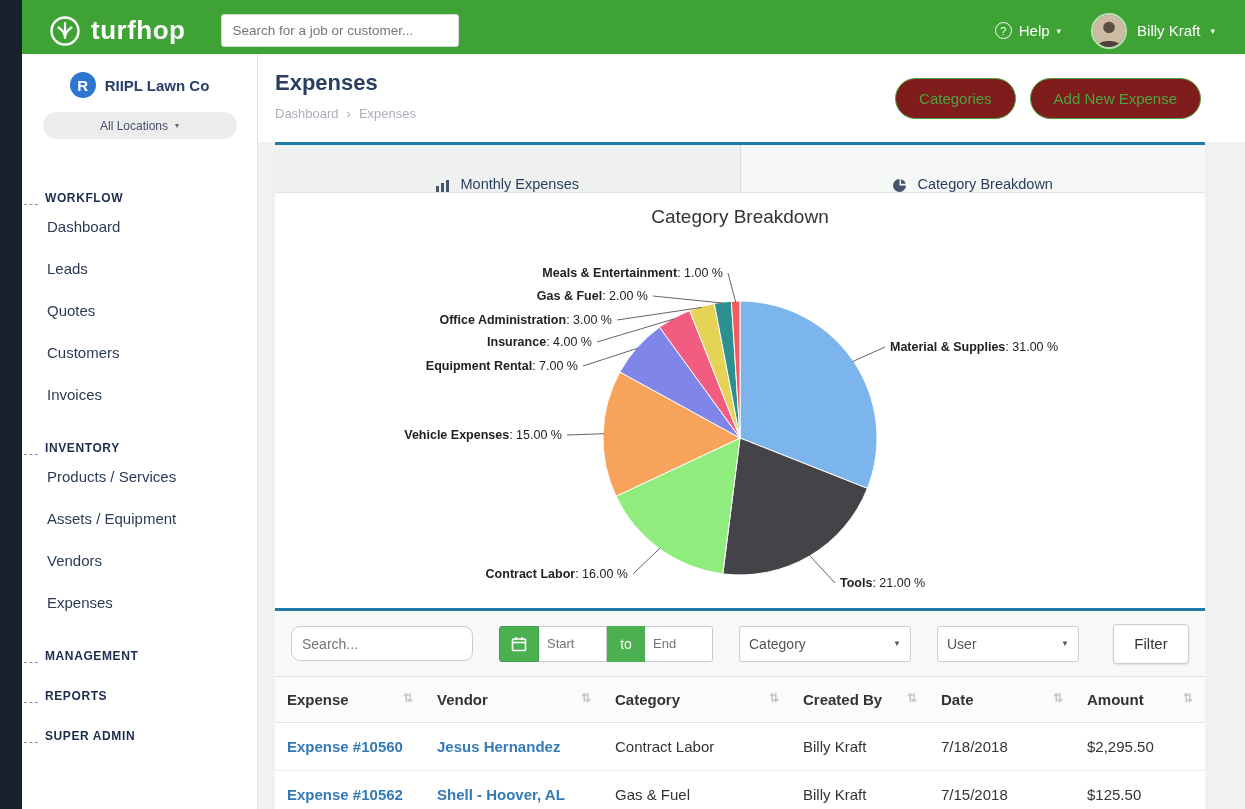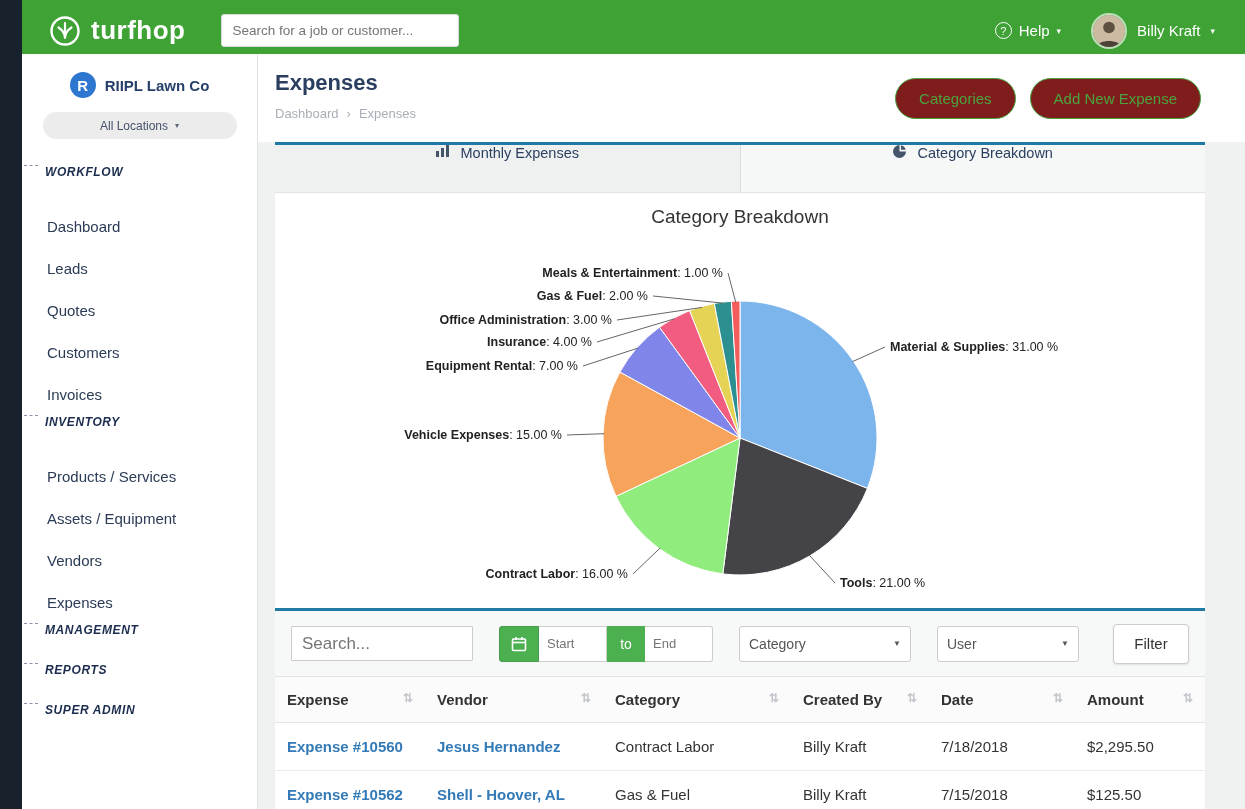--- a/index.html
+++ b/index.html
@@ -23,46 +23,46 @@
 
   
   .body-row { flex:1; display:flex; min-height:0; }
   .sidebar { flex:0 0 236px; background:#fff; border-right:1px solid #e2e2e2; padding-top:18px; overflow:hidden; }
   .company { display:flex; align-items:center; justify-content:center; gap:9px; }
   .company-badge { width:26px; height:26px; border-radius:50%; background:#2e77d0; color:#fff; font-weight:bold; font-size:15px; display:flex; align-items:center; justify-content:center; }
   .company-name { font-size:15px; font-weight:bold; color:#27406b; }
   .location-pill { margin:14px auto 0; width:194px; height:27px; background:#ececec; border-radius:14px; display:flex; align-items:center; justify-content:center; gap:7px; font-size:12px; color:#44506b; cursor:pointer; }
   .caret-g { font-size:8px; color:#5a6578; }
   .nav { margin-top:26px; }
-  .nav-section-header { display:flex; align-items:flex-start; height:40px; padding-left:2px; cursor:pointer;font-style:italic; }
+  .nav-section-header { display:flex; align-items:flex-end; height:40px; padding-left:2px; cursor:pointer; }
   .dash { width:14px; border-top:1px dashed #8a93a6; margin-right:7px; }
   .section-label { font-size:12px; font-weight:bold; color:#1b2c4e; letter-spacing:.6px; }
   .nav-item { height:42px; display:flex; align-items:center; padding-left:25px; font-size:15px; color:#2b3b55; cursor:pointer; }
 
   
   .main { flex:1; display:flex; flex-direction:column; min-width:0; overflow:hidden; background:#f0f1f1; }
   .main-header { flex:0 0 88px; background:#fff; padding:16px 44px 0 17px; display:flex; align-items:flex-start; }
   .page-title { font-size:22px; font-weight:bold; color:#2a3f5f; }
   .breadcrumb { margin-top:10px; font-size:13px; color:#a9aeb8; display:flex; gap:8px; align-items:center; }
   .header-buttons { margin-left:auto; display:flex; gap:14px; margin-top:8px; }
   .pill-btn { border:1.5px solid #4BA33F; color:#4BA33F; background:#7f1d1d; border-radius:21px; padding:0 23px; height:41px; font-size:15px; cursor:pointer; font-family:inherit; }
 
   .card { margin:0 40px 0 17px; background:#fff; border-top:3px solid #1F7BA6; }
   .tabs { display:flex; height:48px; border-bottom:1px solid #e3e3e3; }
-  .tab { flex:1; display:flex; align-items:flex-start; justify-content:center; gap:12px; font-size:14.5px; color:#2a3f5f; cursor:pointer; background:#eff1f1; }
+  .tab { flex:1; display:flex; align-items:flex-end; justify-content:center; gap:12px; font-size:14.5px; color:#2a3f5f; cursor:pointer; background:#eff1f1; }
   .tab + .tab { border-left:1px solid #d9dcdc; }
   .tab.active { background:#f6f7f7; }
   .tab-icon { display:block; }
 
   .chart-region { height:415px; padding-top:13px; background:#fff; }
   .chart-title { text-align:center; font-size:19px; color:#333; height:29px; }
   .pie { display:block; }
 
   .filter-bar { background:#f7f8f8; border-bottom:1px solid #e3e3e3; height:66px; display:flex; align-items:center; padding:0 16px; gap:26px; }
-  .search-input { width:182px; height:35px; border:1px solid #ccc; border-radius:1px; padding:8px 10px; font-size:17px; background:#fff; outline:none; font-family:inherit; }
+  .search-input { width:182px; height:35px; border:1px solid #ccc; border-radius:9px; padding:8px 10px; font-size:14px; background:#fff; outline:none; font-family:inherit; }
   .date-group { display:flex; align-items:stretch; height:36px; }
   .cal-btn { width:40px; background:#4CAF50; border:1px solid #449d48; border-radius:3px 0 0 3px; display:flex; align-items:center; justify-content:center; cursor:pointer; }
   .date-input { width:68px; border:1px solid #ccc; border-left:none; padding:0 8px; font-size:13px; outline:none; background:#fff; font-family:inherit; }
   .date-input.end { border-radius:0 3px 3px 0; }
   .to-box { width:38px; background:#4CAF50; color:#fff; display:flex; align-items:center; justify-content:center; font-size:14px; }
   .select { height:36px; border:1px solid #ccc; border-radius:3px; background:#fff; display:flex; align-items:center; justify-content:space-between; padding:0 9px; font-size:14px; color:#555; cursor:pointer; }
   .select.category { width:172px; }
   .select.user { width:142px; }
   .select .arrow { font-size:8px; color:#555; }
   .filter-btn { width:76px; height:40px; background:#fff; border:1px solid #ccc; border-radius:4px; font-size:15px; color:#333; cursor:pointer; box-shadow:0 1px 2px rgba(0,0,0,.1); margin-left:auto; font-family:inherit; }

